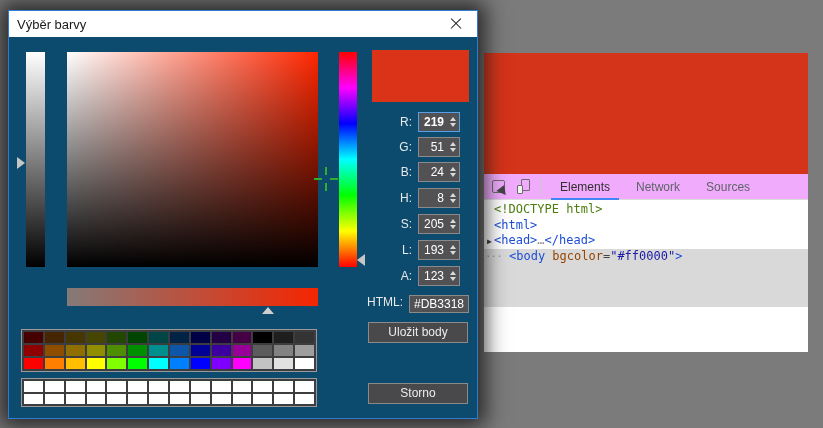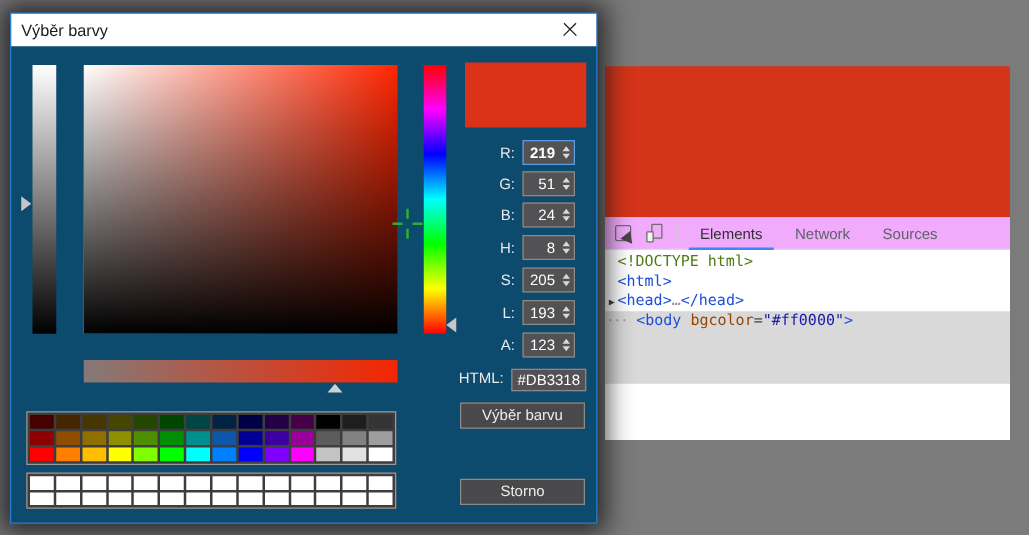--- a/index.html
+++ b/index.html
@@ -229,21 +229,21 @@
               </div>
             </div>
           </div>
         </div>
 
       <div class="html-row">
         <span class="html-label">HTML:</span>
         <div class="html-input">#DB3318</div>
       </div>
 
-      <button class="dlg-btn btn-save">Výběr barvu</button>
+      <button class="dlg-btn btn-save">Uložit body</button>
       <button class="dlg-btn btn-cancel">Storno</button>
 
       <div class="palette-box palette-basic">
           <div class="cell" style="background: rgb(70, 0, 0);"></div>
           <div class="cell" style="background: rgb(70, 38, 0);"></div>
           <div class="cell" style="background: rgb(70, 55, 0);"></div>
           <div class="cell" style="background: rgb(70, 70, 0);"></div>
           <div class="cell" style="background: rgb(35, 70, 0);"></div>
           <div class="cell" style="background: rgb(0, 70, 0);"></div>
           <div class="cell" style="background: rgb(0, 70, 70);"></div>

